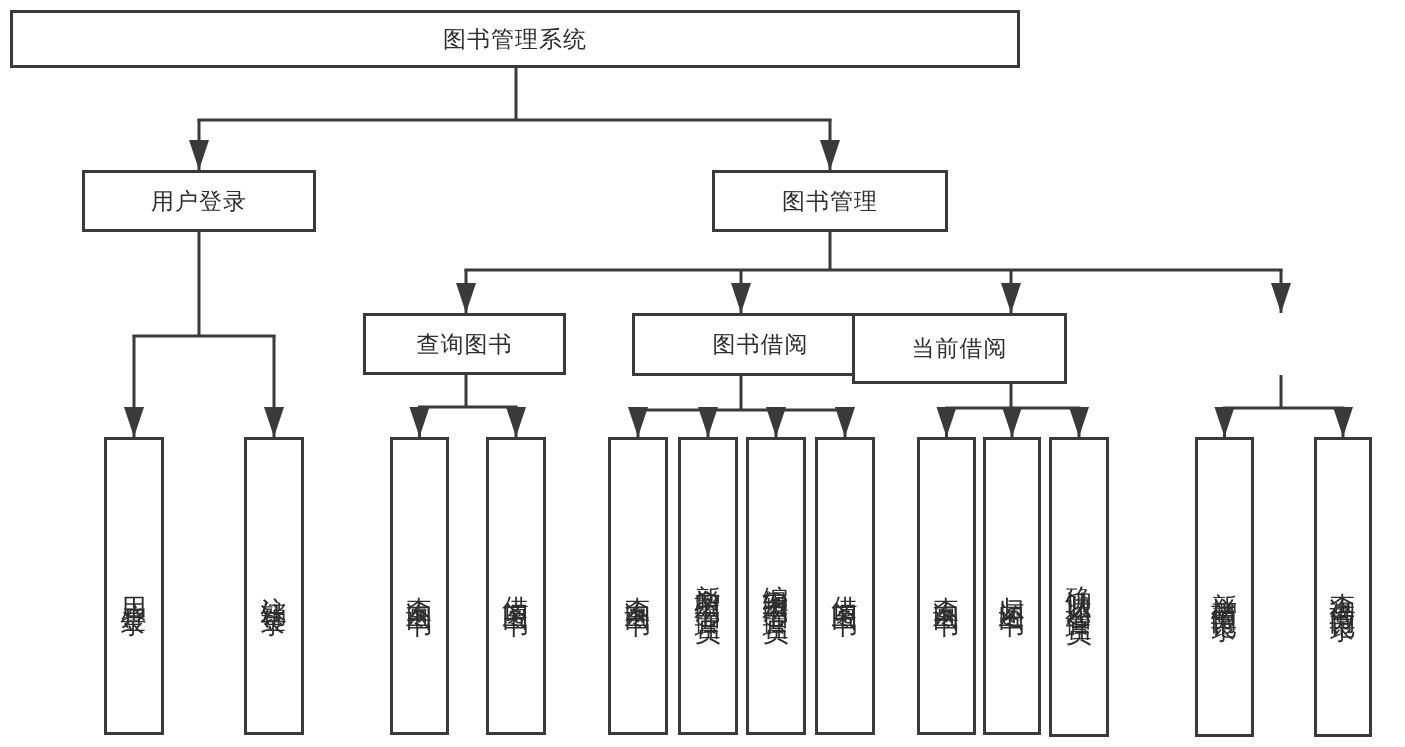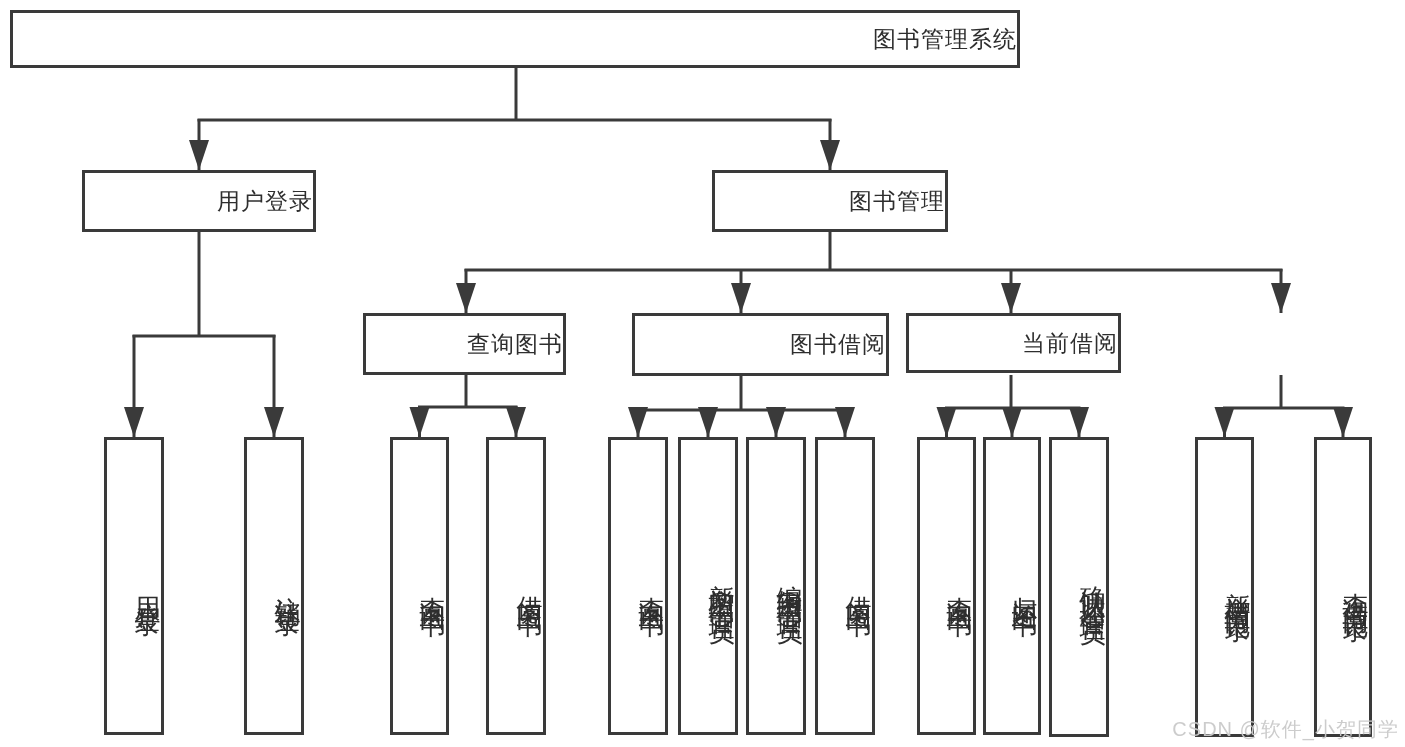--- a/index.html
+++ b/index.html
@@ -12,21 +12,21 @@
     overflow:hidden;
   }
   .wires { position:absolute; left:0; top:0; width:1405px; height:747px; }
   .node {
     position:absolute;
     box-sizing:border-box;
     border:3px solid #3a3a3a;
     background:#ffffff;
     display:flex;
     align-items:center;
-    justify-content:flex-end;
+    justify-content:center;
     z-index:1;
   }
   .node.h span {
     font-size:23px;
     letter-spacing:1px;
     white-space:nowrap;
   }
   .node.v span {
     writing-mode:vertical-rl;
     font-size:26px;
@@ -108,21 +108,21 @@
   <div class="node h" style="left:712px;top:170px;width:236px;height:62px">
     <span>图书管理</span>
   </div>
 
   <div class="node h" style="left:363px;top:313px;width:203px;height:62px">
     <span>查询图书</span>
   </div>
   <div class="node h" style="left:632px;top:313px;width:257px;height:63px">
     <span>图书借阅</span>
   </div>
-  <div class="node h" style="left:906px;top:313px;width:215px;height:60px">
+  <div class="node h" style="left:852px;top:313px;width:215px;height:71px">
     <span>当前借阅</span>
   </div>
 
   <div class="node v" style="left:104px;top:437px;width:60px;height:298px">
     <span>用户登录</span>
   </div>
   <div class="node v" style="left:244px;top:437px;width:60px;height:298px">
     <span>注销登录</span>
   </div>
 
@@ -156,15 +156,14 @@
     <span>确认归还（管理员）</span>
   </div>
 
   <div class="node v" style="left:1195px;top:437px;width:59px;height:300px">
     <span>新增借阅记录</span>
   </div>
   <div class="node v" style="left:1314px;top:437px;width:58px;height:300px">
     <span>查询借阅记录</span>
   </div>
 
-  <div class="watermark">CSDN @软件_小贺同学</div>
 
 </div>
 
 </body></html>

